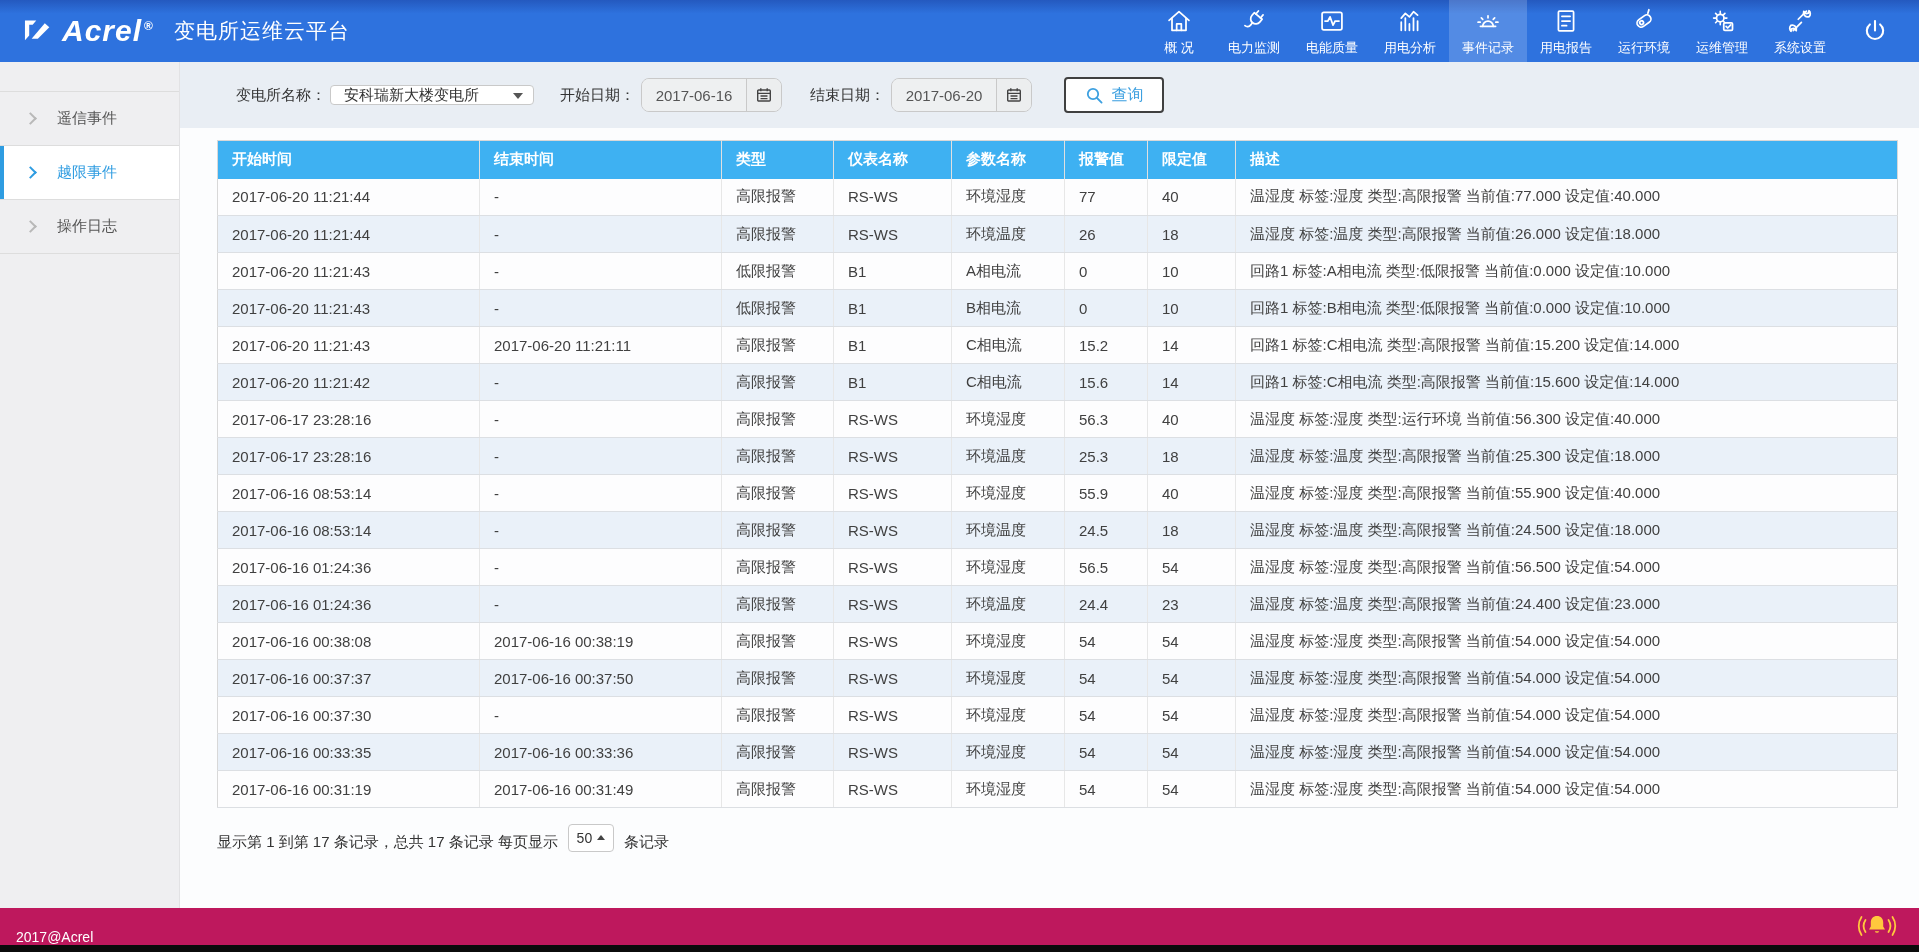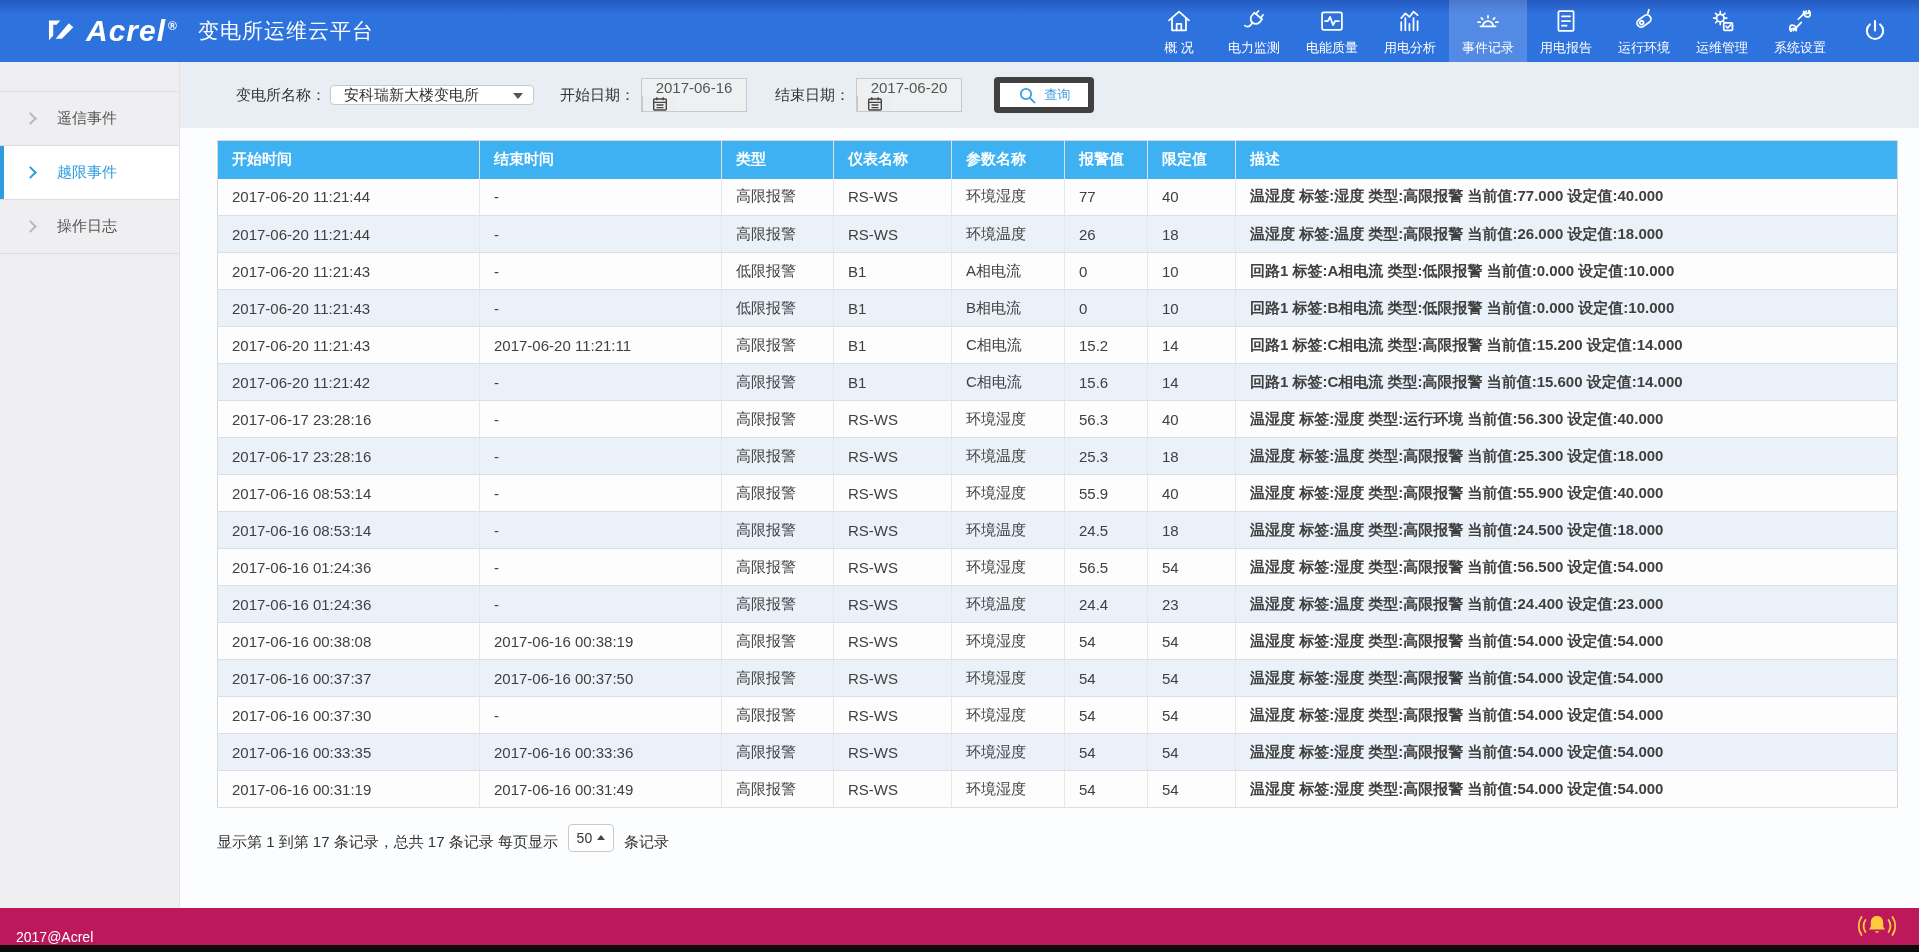--- a/index.html
+++ b/index.html
@@ -1,21 +1,21 @@
 <!DOCTYPE html>
 <html><head>
 <meta charset="utf-8">
 <style>
   * { margin:0; padding:0; box-sizing:border-box; }
   html,body { width:1919px; height:952px; overflow:hidden; font-family:"Liberation Sans","DejaVu Sans",sans-serif; }
   .app { width:1919px; height:952px; display:flex; flex-direction:column; background:#e9eef4; }
 
   
   header { height:62px; flex:0 0 62px; background:linear-gradient(180deg,#2459bf 0%,#2e72de 22%,#2e72de 100%); display:flex; align-items:stretch; color:#fff; }
-  .brand { display:flex; align-items:center; padding-left:44px; flex:0 0 auto; }
+  .brand { display:flex; align-items:center; padding-left:20px; flex:0 0 auto; }
   .logo-mark { width:34px; height:34px; margin-right:8px; display:inline-flex; align-items:center; }
   .logo-text { font-size:30px; font-weight:bold; font-style:italic; letter-spacing:1px; position:relative; }
   .logo-text sup { font-size:12px; font-style:normal; vertical-align:super; margin-left:2px; }
   .app-title { font-size:21px; margin-left:20px; letter-spacing:1px;text-align:center; }
   .top-nav { margin-left:auto; display:flex; align-items:stretch; }
   .nav-item { display:flex; flex-direction:column; align-items:center; justify-content:center; padding:0 13px; min-width:72px; cursor:pointer; }
   .nav-item.active { background:rgba(255,255,255,0.18); }
   .nav-icon { height:30px; display:flex; align-items:flex-end; justify-content:center; }
   .nav-icon svg { display:block; }
   .nav-label { font-size:13px; margin-top:4px; white-space:nowrap; }
@@ -33,33 +33,33 @@
   .side-item.active .chev { border-color:#2e9ce1; }
 
   main { flex:1 1 auto; display:flex; flex-direction:column; min-width:0; }
 
   
   .filter-bar { height:66px; flex:0 0 66px; background:#e9eef4; display:flex; align-items:center; padding-left:56px; }
   .flabel { font-size:15px; color:#333; white-space:nowrap; }
   .select { width:204px; height:20px; background:#fff; border:1px solid #c9c9c9; border-radius:4px; display:flex; align-items:center; padding:0 10px 0 13px; margin:0 4px; cursor:pointer; }
   .select .sel-value { font-size:15px; color:#333; flex:1; }
   .caret-down { width:0; height:0; border:5px solid transparent; border-top:6px solid #555; margin-top:6px; }
-  .date-group { display:flex; height:34px; border:1px solid #c9c9c9; border-radius:0; overflow:hidden; margin:0 6px; background:#eef0f1;flex-direction:column; }
+  .date-group { display:flex; height:34px; border:1px solid #c9c9c9; border-radius:8px; overflow:hidden; margin:0 6px; background:#eef0f1; }
   .date-input { width:104px; height:100%; border:none; background:#eef0f1; text-align:center; font-size:15px; color:#555; font-family:inherit; }
   .cal-btn { width:35px; border:none; border-left:1px solid #c9c9c9; background:#eceeef; display:flex; align-items:center; justify-content:center; cursor:pointer; }
   .gap22 { width:22px; }
-  .query-btn { margin-left:26px; width:100px; height:36px; background:#fff; border:6px solid #404040; border-radius:4px; color:#3da0e0; font-size:13px; display:flex; align-items:center; justify-content:center; gap:8px; cursor:pointer; font-family:inherit; }
+  .query-btn { margin-left:26px; width:100px; height:36px; background:#fff; border:2px solid #404040; border-radius:4px; color:#3da0e0; font-size:16px; display:flex; align-items:center; justify-content:center; gap:8px; cursor:pointer; font-family:inherit; }
 
   
   .panel { flex:1 1 auto; background:#fcfdfe; padding:12px 22px 0 37px; min-height:0; }
   table { border-collapse:collapse; width:1680px; table-layout:fixed; background:#fff; border:1px solid #d8d8d8; }
   thead th { background:#3eb1f2; color:#fff; font-size:15px; font-weight:bold; text-align:left; height:38px; padding:0 8px 0 14px; border-right:1px solid rgba(0,0,0,0.12); white-space:nowrap; overflow:hidden; }
   thead th:last-child { border-right:none; }
   tbody td { height:37px; font-size:15px; color:#404040; padding:0 8px 0 14px; border-right:1px solid #e7e7e7; border-bottom:1px solid #dcdfe3; white-space:nowrap; overflow:hidden; }
-  tbody td:last-child { border-right:none;font-weight:bold; }
+  tbody td:last-child { border-right:none; }
   tbody tr:nth-child(even) { background:#eaf1f9; }
   tbody tr:nth-child(odd) { background:#fdfdfe; }
 
   
   .pagination { display:flex; align-items:flex-end; margin-top:16px; font-size:15px; color:#333; gap:10px; }
   .page-size { width:46px; height:28px; background:#fff; border:1px solid #c9c9c9; border-radius:4px; display:flex; align-items:center; justify-content:center; gap:5px; cursor:pointer; }
   .page-size span { font-size:14px; color:#333; }
   .caret-up { width:0; height:0; border:4px solid transparent; border-bottom:5px solid #444; margin-top:-5px; }
 
   

